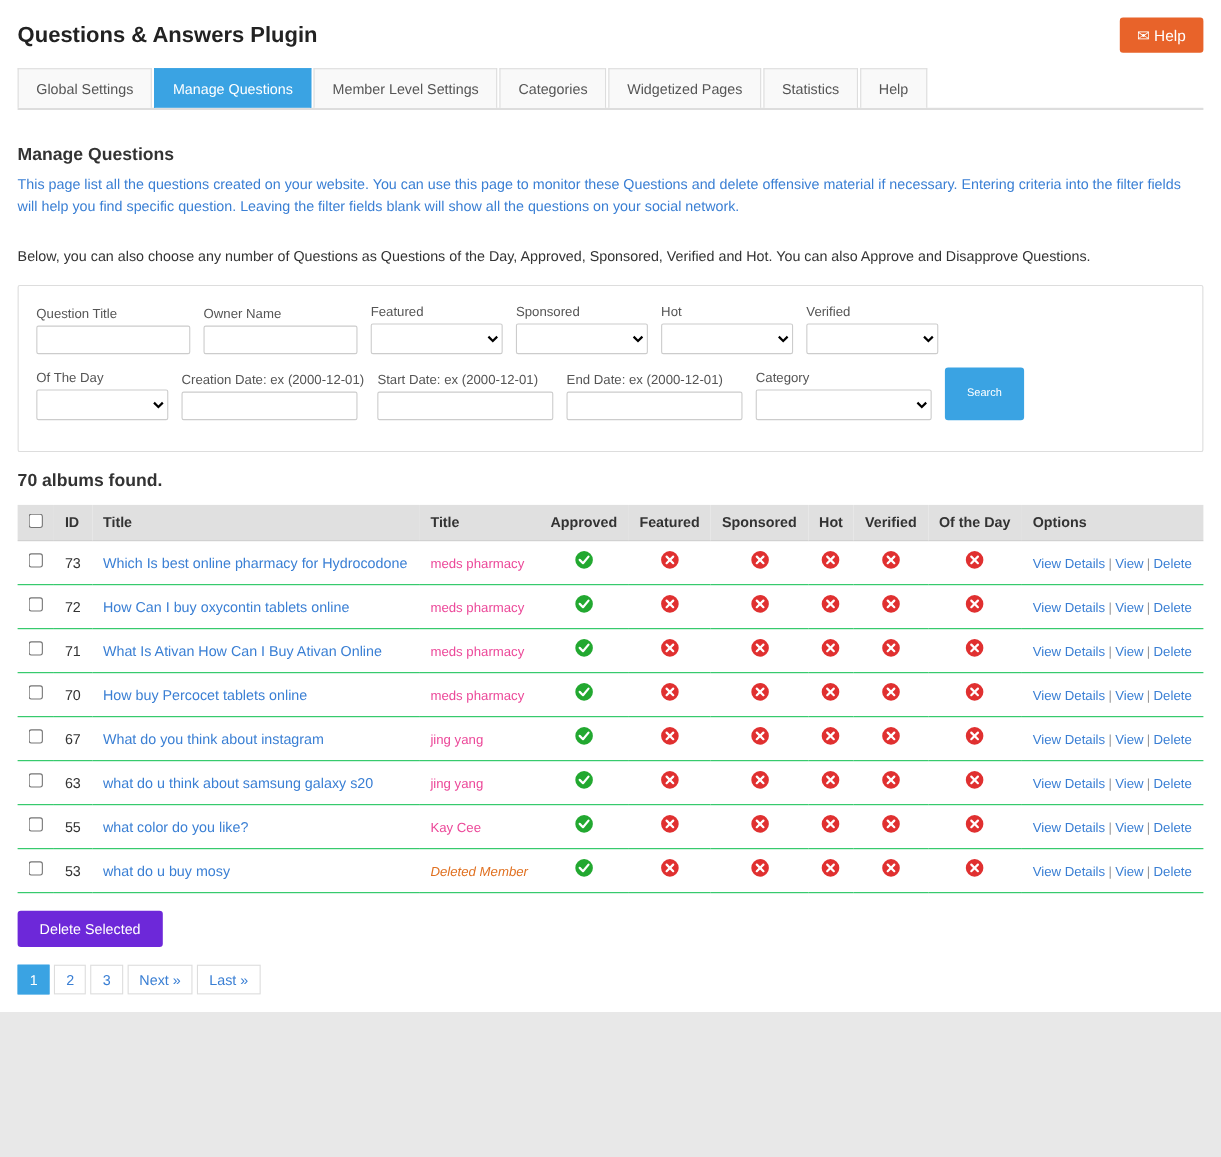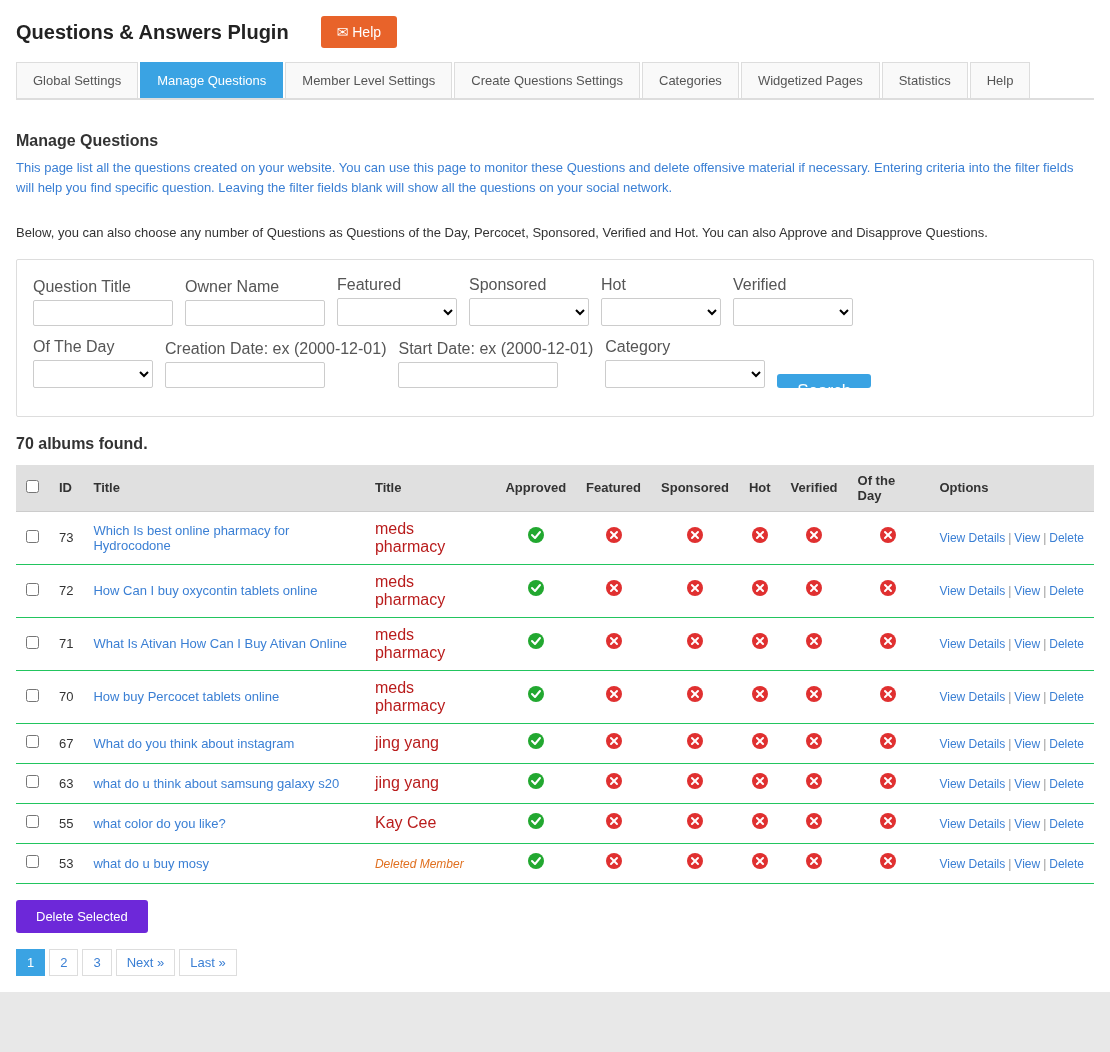--- a/index.html
+++ b/index.html
@@ -1,56 +1,56 @@
 <!DOCTYPE html>
 <html><head>
   <meta charset="utf-8">
   <style>
     * { box-sizing: border-box; margin: 0; padding: 0; }
     body { font-family: Arial, sans-serif; font-size: 13px; background: #e8e8e8; color: #333; }
     .page-wrapper { max-width: 1110px; margin: 0 auto; background: #fff; padding: 16px; }
     
     
-    .header { display: flex; justify-content: flex-start; align-items: center; margin-bottom: 14px; }
+    .header { display: flex; justify-content: space-between; align-items: center; margin-bottom: 14px; }
     .header-title { font-size: 20px; font-weight: bold; color: #222; }
     .help-btn { background: #e8632a; color: #fff; border: none; padding: 8px 16px; font-size: 14px; cursor: pointer; border-radius: 3px; display: flex; align-items: center; gap: 6px; margin-left: 32px; }
     
     
     .tabs { display: flex; border-bottom: 2px solid #ddd; margin-bottom: 32px; flex-wrap: wrap; }
     .tab { padding: 10px 16px; cursor: pointer; border: 1px solid #ddd; border-bottom: none; font-size: 13px; color: #555; background: #f9f9f9; margin-right: 2px; text-decoration: none; }
     .tab.active { background: #3aa3e3; color: #fff; border-color: #3aa3e3; }
     
     
     .page-heading { font-size: 16px; font-weight: bold; margin-bottom: 8px; }
     .description { color: #3a7fd4; font-size: 13px; line-height: 1.5; margin-bottom: 26px; }
     .description2 { color: #333; font-size: 13px; line-height: 1.5; margin-bottom: 16px; }
     
     
     .filter-box { border: 1px solid #ddd; padding: 16px; margin-bottom: 18px; border-radius: 2px; }
     .filter-row { display: flex; gap: 12px; margin-bottom: 12px; flex-wrap: wrap; align-items: flex-end; }
     .filter-field { display: flex; flex-direction: column; gap: 4px; }
-    .filter-field label { font-size: 16px; color: #555; }
+    .filter-field label { font-size: 12px; color: #555; }
     .filter-field input, .filter-field select { border: 1px solid #ccc; padding: 5px 7px; font-size: 12px; border-radius: 2px; background: #fff; }
     .filter-field input { width: 140px; }
     .filter-field select { width: 120px; }
     .filter-field.wide input { width: 160px; }
-    .search-btn { background: #3aa3e3; color: #fff; border: none; padding: 7px 20px; font-size: 17px; cursor: pointer; border-radius: 3px; height: 14px; }
+    .search-btn { background: #3aa3e3; color: #fff; border: none; padding: 7px 20px; font-size: 10px; cursor: pointer; border-radius: 3px; height: 48px; }
     
     
     .results-count { font-size: 16px; font-weight: bold; margin-bottom: 12px; }
     
     
     table { width: 100%; border-collapse: collapse; font-size: 13px; }
     thead tr { background: #e0e0e0; }
     thead th { padding: 8px 10px; text-align: left; font-weight: bold; color: #333; border-bottom: 1px solid #ccc; }
     tbody tr { border-bottom: 1px solid #22c55e; }
     tbody td { padding: 8px 10px; vertical-align: middle; }
     .checkbox-col { width: 30px; text-align: center; }
     .title-link { color: #3a7fd4; text-decoration: none; }
-    .owner-link { color: #b91c1c; text-decoration: none; font-size: 16px; }
+    .owner-link { color: #ec4899; text-decoration: none; font-size: 12px; }
     .owner-deleted { color: #e07020; font-style: italic; font-size: 12px; }
     .icon-yes { color: #22a830; font-size: 18px; display: inline-block; }
     .icon-no { color: #e03030; font-size: 18px; display: inline-block; }
     .options-links { white-space: nowrap; color: #3a7fd4; font-size: 12px; }
     .options-links a { color: #3a7fd4; text-decoration: none; }
     .options-sep { color: #999; margin: 0 3px; }
     td.center { text-align: center; }
     
     
     .bottom-actions { margin-top: 16px; margin-bottom: 16px; }
@@ -66,30 +66,29 @@
 
   <div class="header">
     <span class="header-title">Questions &amp; Answers Plugin</span>
     <button class="help-btn">✉ Help</button>
   </div>
 
   <div class="tabs">
     <a class="tab" href="#">Global Settings</a>
     <a class="tab active" href="#">Manage Questions</a>
     <a class="tab" href="#">Member Level Settings</a>
-    <a class="tab" href="#">Create Questions Settings</a>
     <a class="tab" href="#">Categories</a>
     <a class="tab" href="#">Widgetized Pages</a>
     <a class="tab" href="#">Statistics</a>
     <a class="tab" href="#">Help</a>
   </div>
 
   <h2 class="page-heading">Manage Questions</h2>
   <p class="description">This page list all the questions created on your website. You can use this page to monitor these Questions and delete offensive material if necessary. Entering criteria into the filter fields will help you find specific question. Leaving the filter fields blank will show all the questions on your social network.</p>
-  <p class="description2">Below, you can also choose any number of Questions as Questions of the Day, Percocet, Sponsored, Verified and Hot. You can also Approve and Disapprove Questions.</p>
+  <p class="description2">Below, you can also choose any number of Questions as Questions of the Day, Approved, Sponsored, Verified and Hot. You can also Approve and Disapprove Questions.</p>
 
   <div class="filter-box">
     <div class="filter-row">
       <div class="filter-field">
         <label>Question Title</label>
         <input type="text" style="">
       </div>
       <div class="filter-field">
         <label>Owner Name</label>
         <input type="text" style="">
@@ -135,20 +134,24 @@
           <option value="yes">Yes</option>
           <option value="no">No</option>
         </select>
       </div>
       <div class="filter-field wide">
         <label>Creation Date: ex (2000-12-01)</label>
         <input type="text" style="">
       </div>
       <div class="filter-field wide">
         <label>Start Date: ex (2000-12-01)</label>
+        <input type="text" style="">
+      </div>
+      <div class="filter-field wide">
+        <label>End Date: ex (2000-12-01)</label>
         <input type="text" style="">
       </div>
       <div class="filter-field wide">
         <label>Category</label>
         <select style="width:160px;">
           <option value=""></option>
         </select>
       </div>
       <div class="filter-field" style="justify-content: flex-end;">
         <button class="search-btn">Search</button>

